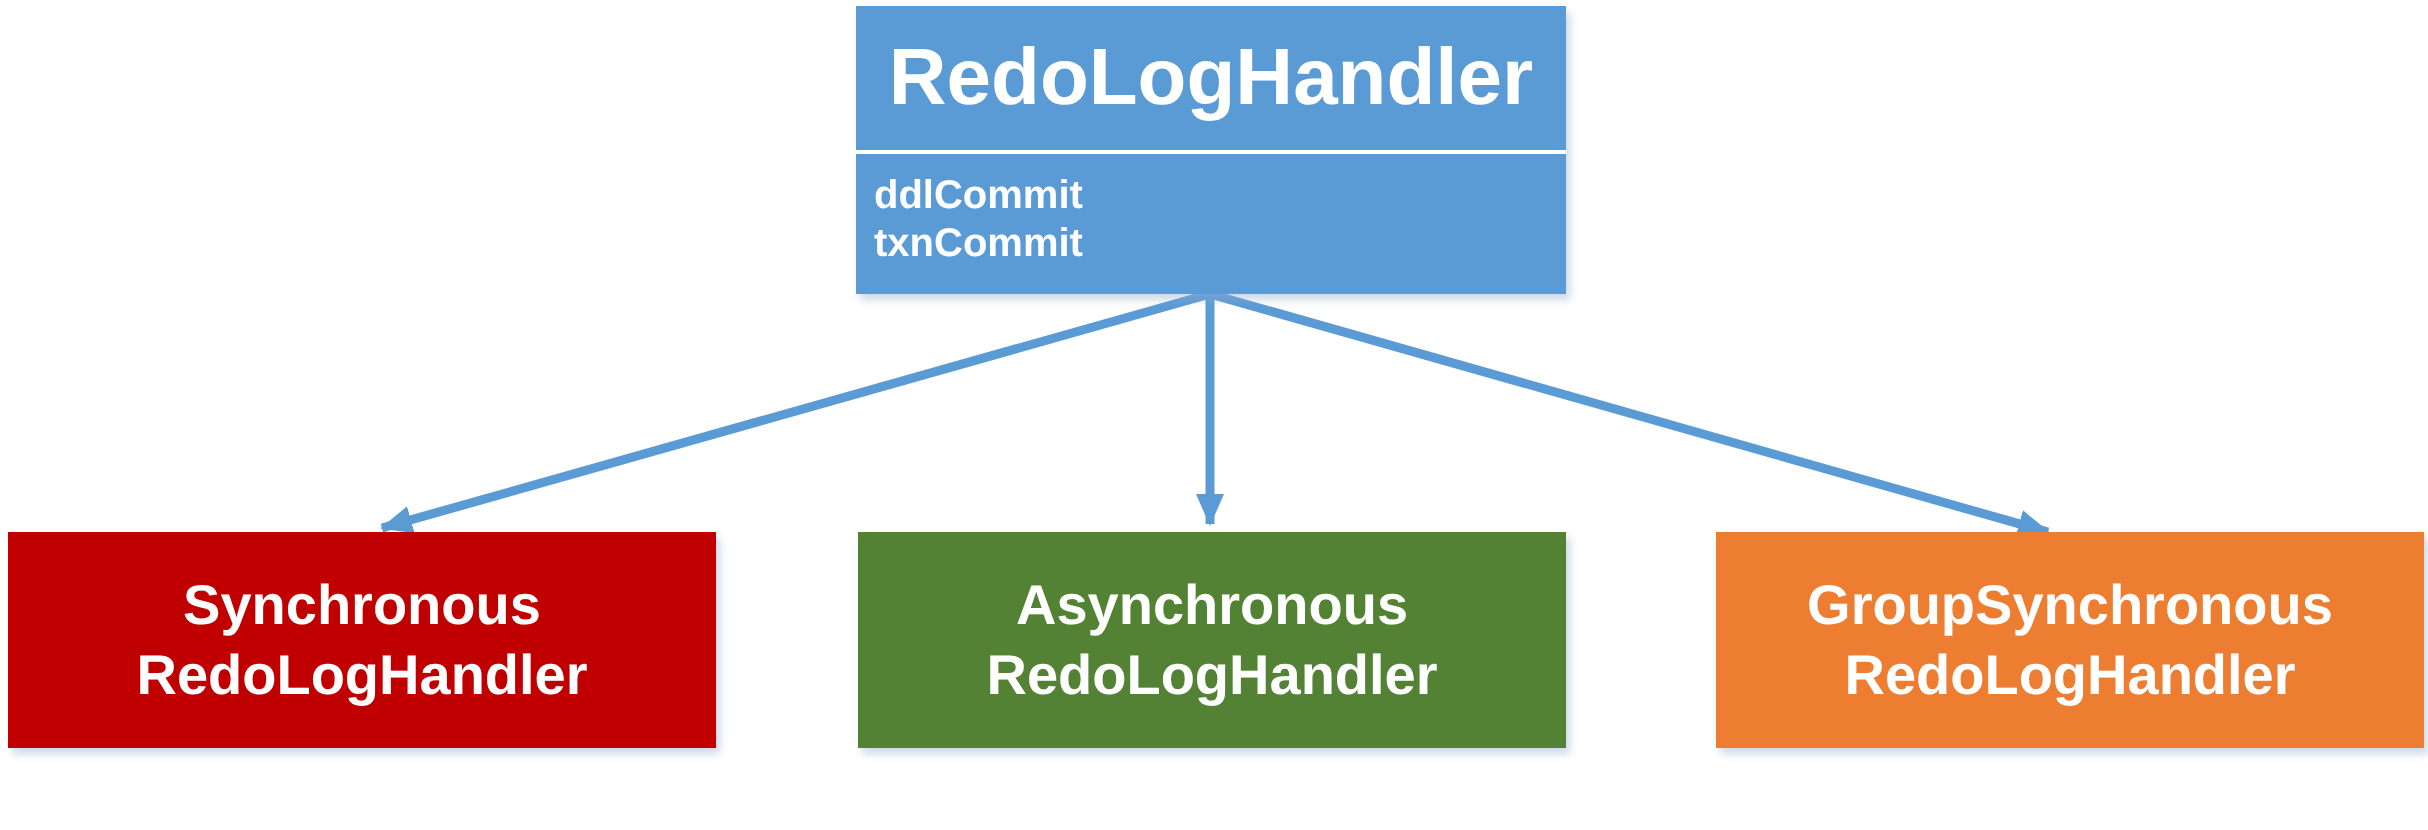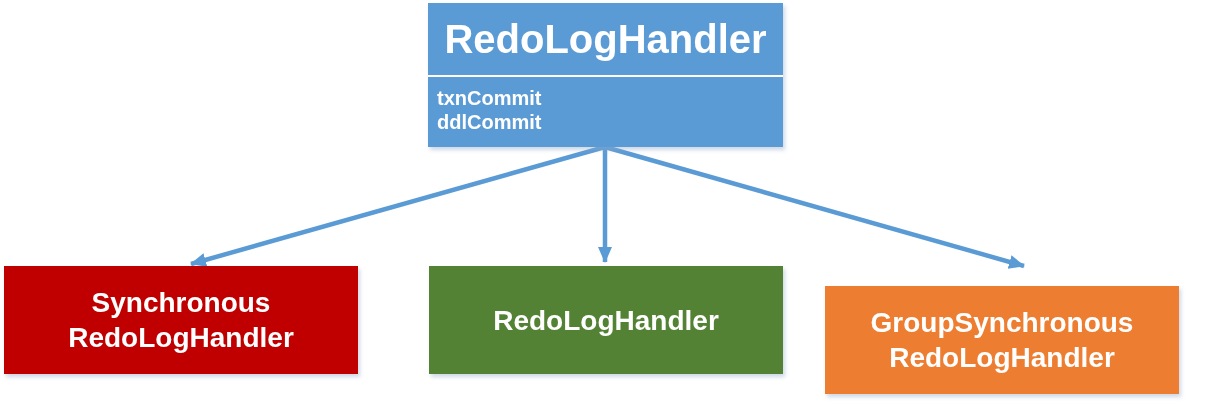--- a/index.html
+++ b/index.html
@@ -63,21 +63,21 @@
     text-align: center;
   }
   .child-box .label-line {
     font-size: 28px;
     font-weight: bold;
     line-height: 35px;
     white-space: nowrap;
   }
   .child-red    { left: 4px;   }
   .child-green  { left: 429px; }
-  .child-orange { left: 825px; margin-top: 20px; }
+  .child-orange { left: 858px; }
   
   .arrows {
     position: absolute;
     left: 0;
     top: 0;
     width: 1214px;
     height: 415px;
     pointer-events: none;
   }
 </style>
@@ -93,31 +93,32 @@
       </marker>
     </defs>
     <line x1="605" y1="147" x2="191" y2="264" stroke-width="4.5" marker-end="url(#arrowhead)" stroke="#5B9BD5"></line>
     <line x1="605" y1="147" x2="605" y2="262" stroke-width="4.5" marker-end="url(#arrowhead)" stroke="#5B9BD5"></line>
     <line x1="605" y1="147" x2="1024" y2="266" stroke-width="4.5" marker-end="url(#arrowhead)" stroke="#5B9BD5"></line>
   </svg>
 
   <div class="box parent-box" style="background-color: rgb(91, 155, 213);">
     <div class="parent-title">RedoLogHandler</div>
     <div class="parent-body">
+      <div class="method">ddlCommit</div>
       <div class="method">txnCommit</div>
-      <div class="method">ddlCommit</div>
     </div>
   </div>
 
   <div class="box child-box child-red" style="background-color: rgb(192, 0, 0);">
     <div class="label-line">Synchronous</div>
     <div class="label-line">RedoLogHandler</div>
   </div>
 
   <div class="box child-box child-green" style="background-color: rgb(84, 130, 53);">
+    <div class="label-line">Asynchronous</div>
     <div class="label-line">RedoLogHandler</div>
   </div>
 
   <div class="box child-box child-orange" style="background-color: rgb(237, 125, 49);">
     <div class="label-line">GroupSynchronous</div>
     <div class="label-line">RedoLogHandler</div>
   </div>
 
 </div>
 

